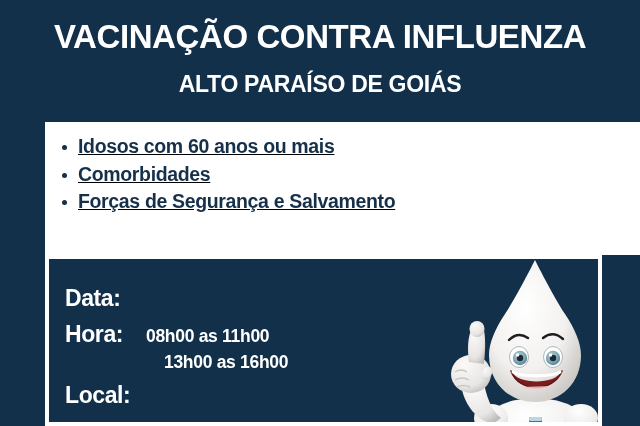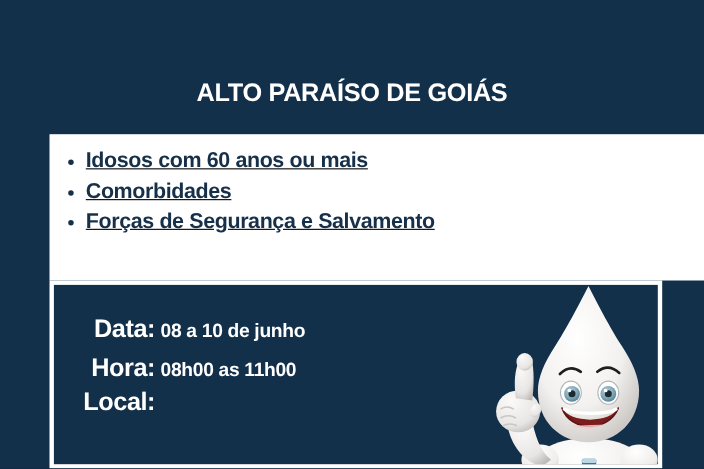--- a/index.html
+++ b/index.html
@@ -120,21 +120,20 @@
     position: absolute;
     left: 16px;
     top: 26px;
     z-index: 3;
   }
   .info-row {
     display: flex;
     align-items: baseline;
     white-space: nowrap;
     margin-bottom: 9px;
-    text-align: right;
   }
   .info-row.tight { margin-bottom: 4px; }
   .info-label {
     color: #ffffff;
     font-size: 23px;
     font-weight: bold;
     letter-spacing: -0.4px;
     font-family: "Liberation Sans", sans-serif;
     min-width: 76px;
   }
@@ -161,20 +160,21 @@
     pointer-events: none;
   }
   .mascot svg { display: block; }
 </style>
 </head>
 <body>
 
 <div id="poster">
 
   <div class="header">
+    <div class="title">VACINAÇÃO CONTRA INFLUENZA</div>
     <div class="subtitle">ALTO PARAÍSO DE GOIÁS</div>
   </div>
 
   <div class="white-panel">
     <ul class="bullet-list">
       <li class="bullet-item">
         <span>Idosos com 60 anos ou mais</span>
       </li>
       <li class="bullet-item">
         <span>Comorbidades</span>
@@ -185,28 +185,30 @@
     </ul>
   </div>
 
   <div class="info-panel-frame">
     <div class="info-panel">
 
       <div class="info-rows">
 
         <div class="info-row">
           <span class="info-label">Data:</span>
-          <span class="info-value">08  a  10 de junho</span>
         </div>
 
         <div class="info-row tight">
           <span class="info-label">Hora:</span>
           <span class="info-value">08h00 as 11h00</span>
         </div>
 
+        <div class="info-row">
+          <span class="info-value indented">13h00 as 16h00</span>
+        </div>
 
         <div class="info-row">
           <span class="info-label">Local:</span>
         </div>
 
       </div>
 
       <div class="mascot">
         <svg width="200" height="184" viewBox="0 0 200 184" xmlns="http://www.w3.org/2000/svg">
           <defs>

